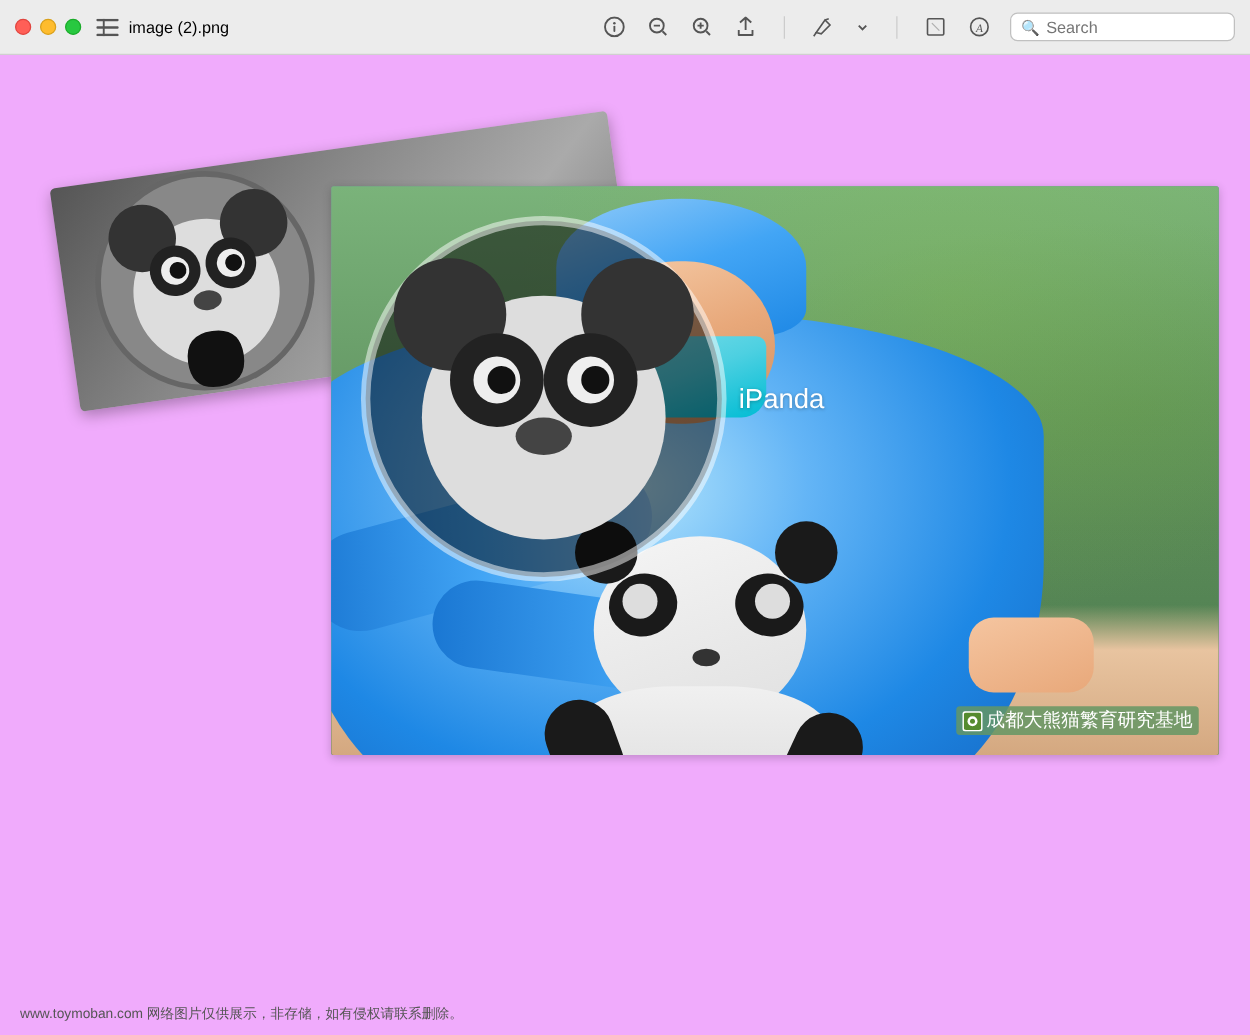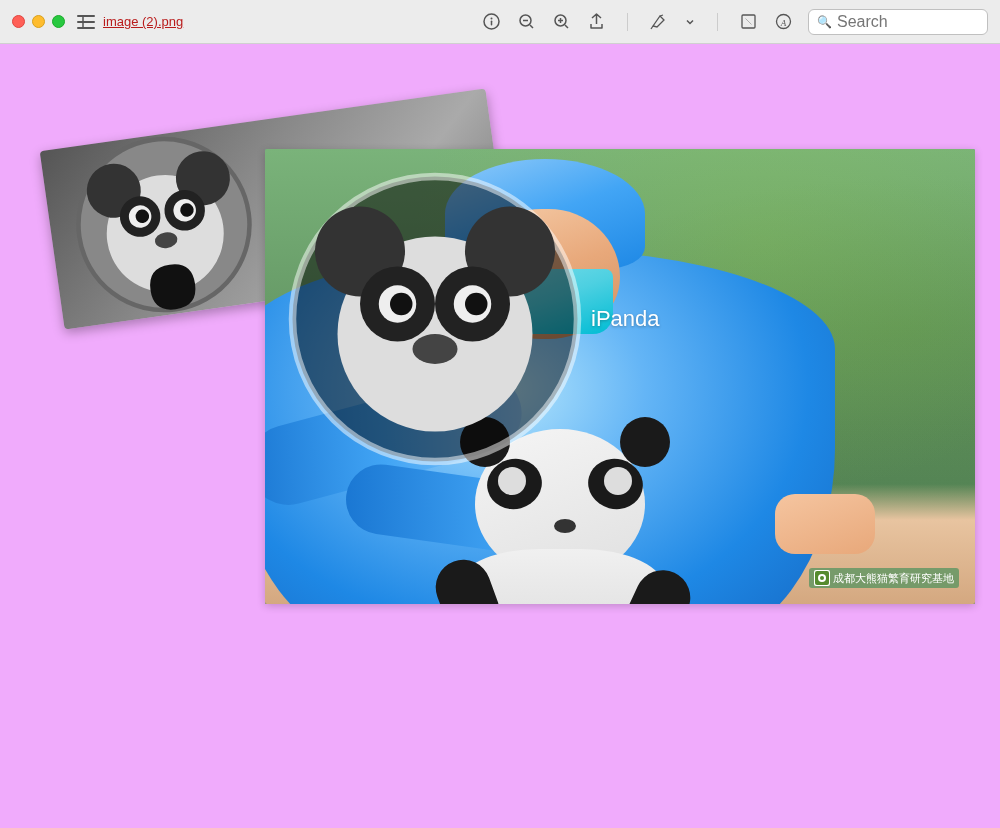--- a/index.html
+++ b/index.html
@@ -46,23 +46,22 @@
       display: flex;
       align-items: center;
       margin-right: 8px;
       color: #666;
       font-size: 14px;
     }
 
     .filename {
       font-size: 13px;
       font-weight: 500;
-      color: #b91c1c;
+      color: #000000;
       margin-right: auto;
-      text-decoration: underline;
     }
 
     .toolbar-icons {
       display: flex;
       align-items: center;
       gap: 18px;
       margin-right: 16px;
     }
 
     .toolbar-icon {
@@ -81,21 +80,21 @@
       border: 1px solid #c0c0c0;
       border-radius: 6px;
       padding: 3px 8px;
       width: 180px;
       gap: 5px;
     }
 
     .search-bar input {
       border: none;
       outline: none;
-      font-size: 16px;
+      font-size: 13px;
       color: #333;
       background: transparent;
       width: 100%;
     }
 
     .search-icon-sm {
       color: #999;
       font-size: 12px;
     }
 
@@ -222,21 +221,21 @@
       background: #fff;
       border-radius: 2px;
       font-size: 8px;
       display: flex;
       align-items: center;
       justify-content: center;
       color: #333;
     }
 
     .watermark-text {
-      font-size: 11px;
+      font-size: 15px;
       color: #fff;
       white-space: nowrap;
       text-align: center;
     }
 
     
     .footer-text {
       position: absolute;
       bottom: 10px;
       left: 16px;
@@ -470,14 +469,15 @@
               <circle cx="7" cy="7" r="4" fill="#fff"></circle>
               <circle cx="7" cy="7" r="2" fill="#558b2f"></circle>
             </svg>
           </div>
           <span class="watermark-text">成都大熊猫繁育研究基地</span>
         </div>
       </div>
     </div>
   </div>
 
+  <div class="footer-text">www.toymoban.com 网络图片仅供展示，非存储，如有侵权请联系删除。</div>
 
 </div>
 
 </body></html>

